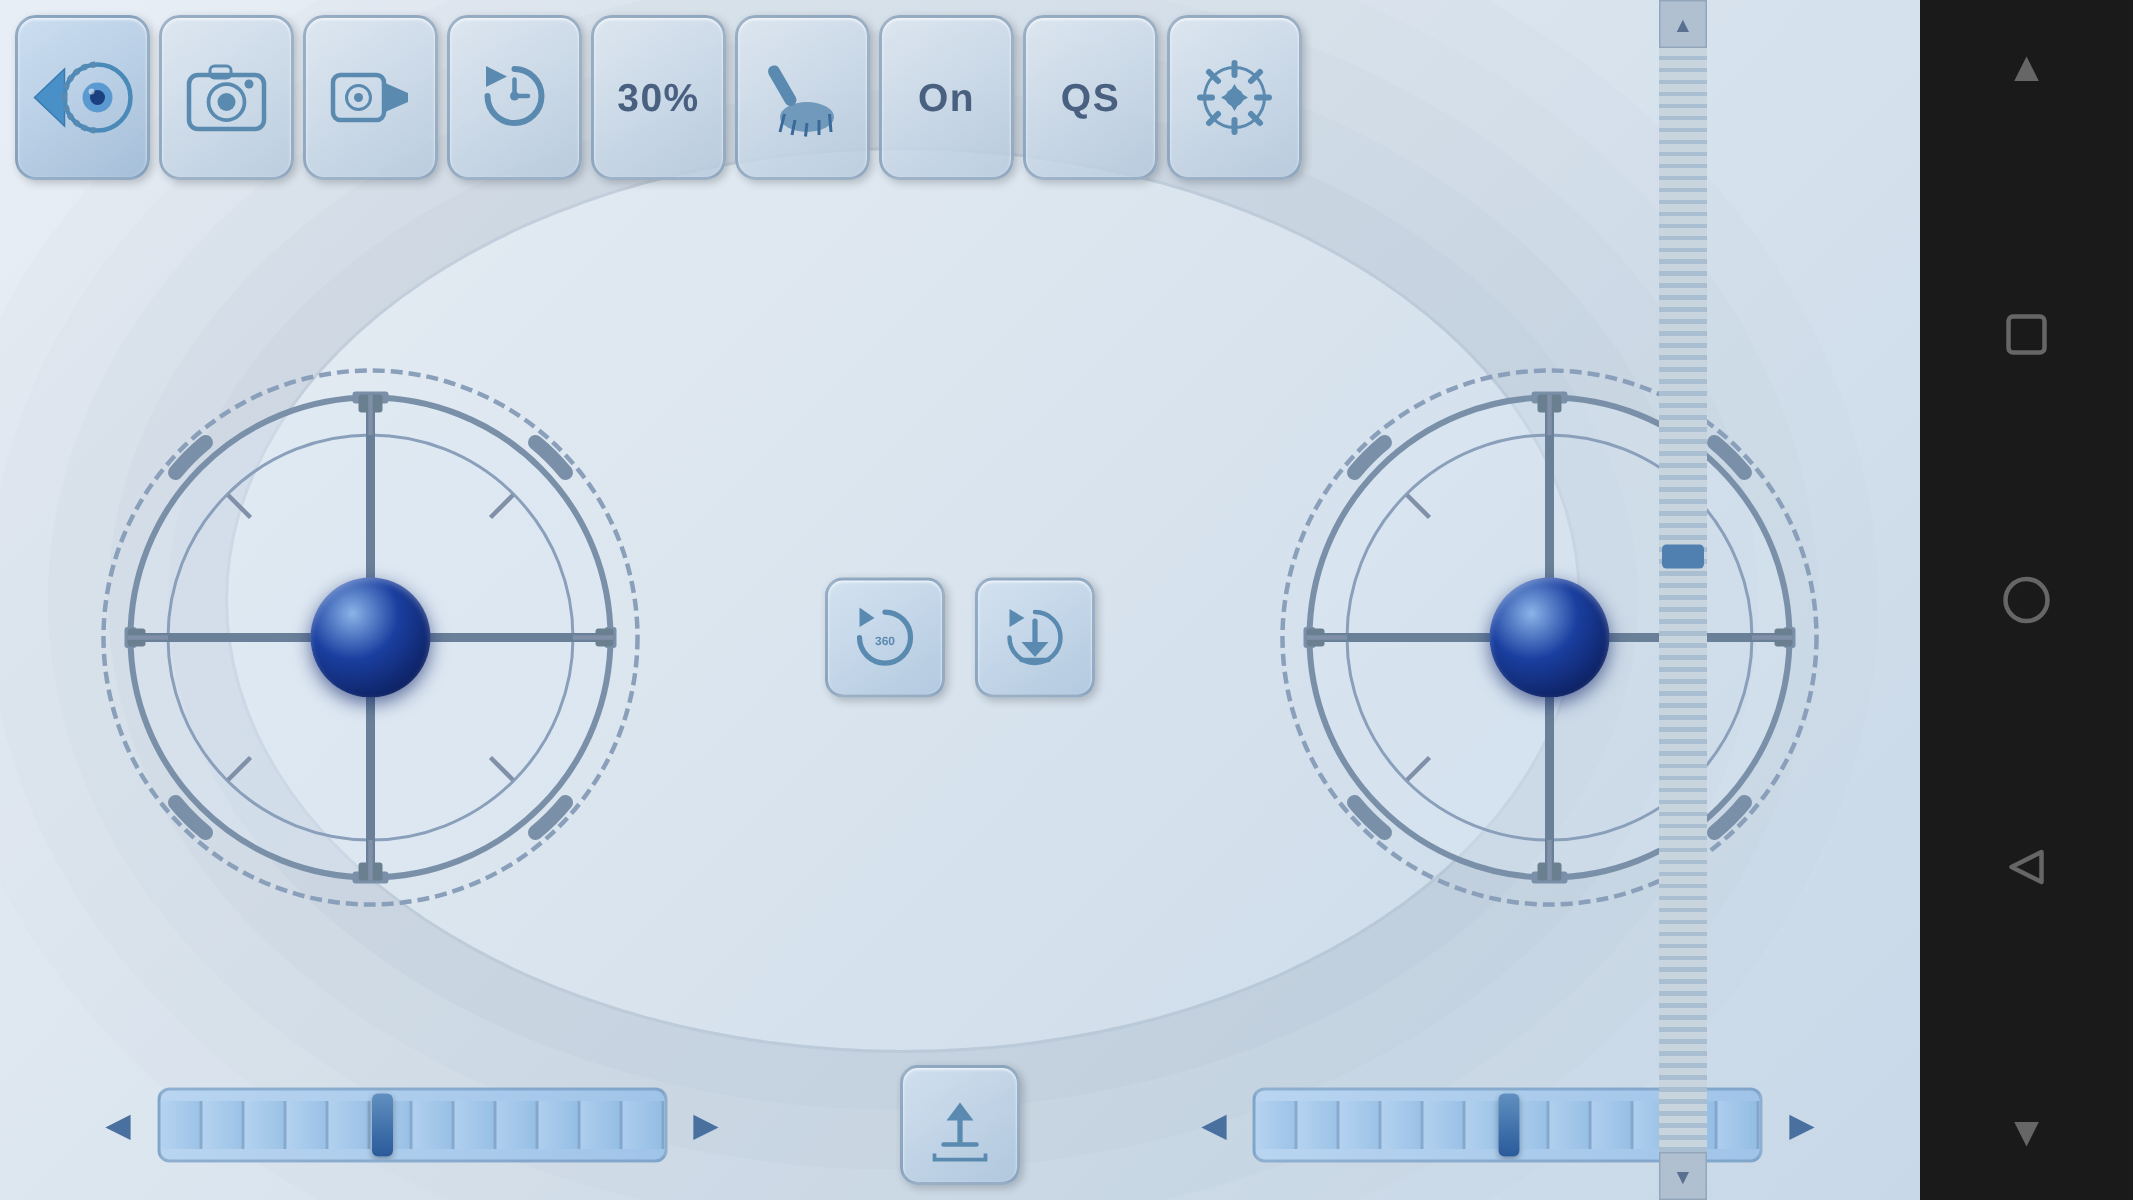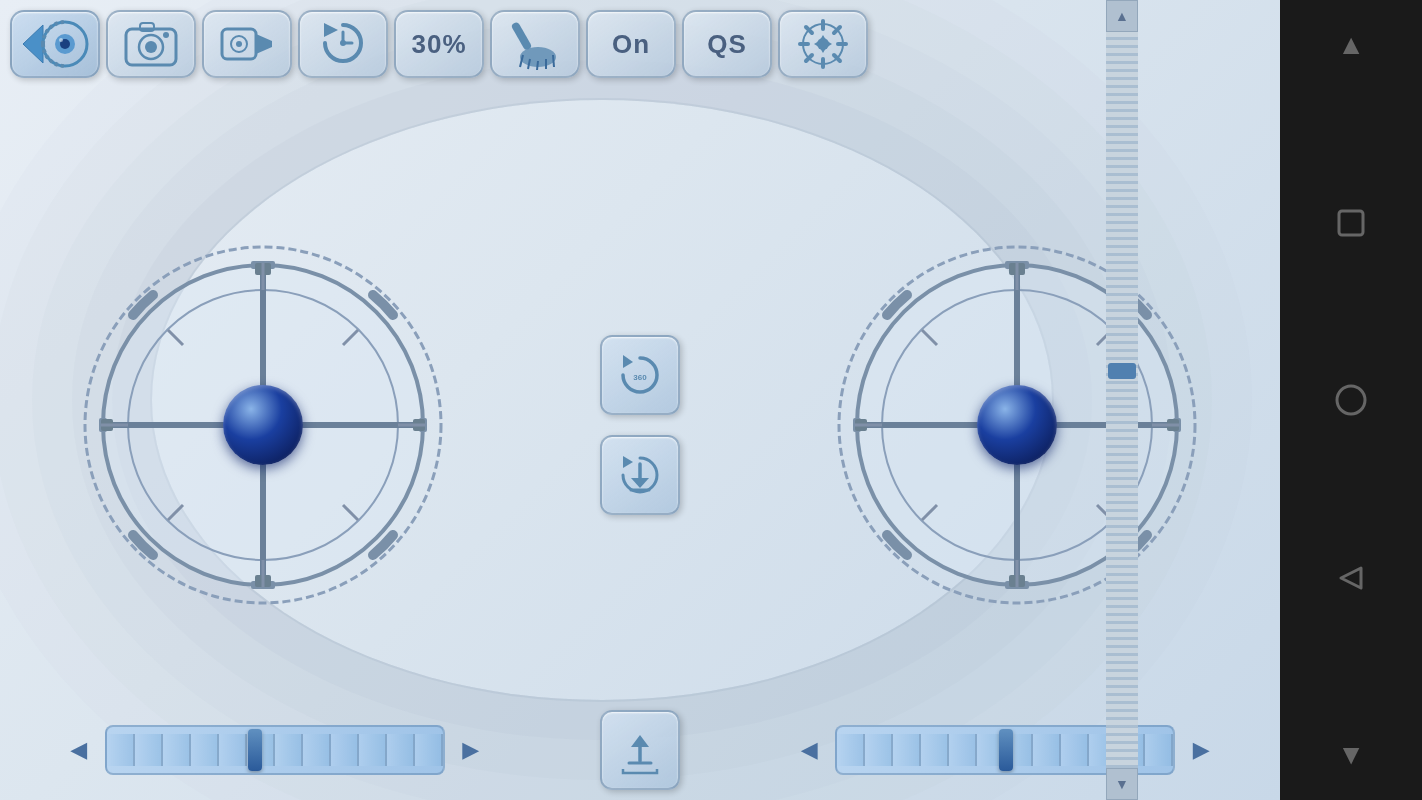--- a/index.html
+++ b/index.html
@@ -46,21 +46,21 @@
       position: absolute;
       top: 10px;
       left: 10px;
       display: flex;
       gap: 6px;
       z-index: 10;
     }
 
     .toolbar-btn {
       width: 90px;
-      height: 68px;
+      height: 110px;
       border-radius: 14px;
       border: 2px solid rgba(100,130,160,0.5);
       background: linear-gradient(145deg, rgba(220,230,240,0.9) 0%, rgba(180,200,220,0.8) 100%);
       display: flex;
       align-items: center;
       justify-content: center;
       cursor: pointer;
       box-shadow: 2px 2px 6px rgba(0,0,0,0.2), inset 0 1px 2px rgba(255,255,255,0.8);
     }
 
@@ -113,21 +113,21 @@
     
     .joystick-svg {
       position: absolute;
       width: 380px;
       height: 380px;
     }
 
     
     #center-column {
       display: flex;
-      flex-direction: column;
+      flex-direction: row;
       align-items: center;
       gap: 20px;
       z-index: 10;
     }
 
     .center-btn {
       width: 80px;
       height: 80px;
       border-radius: 12px;
       border: 2px solid rgba(100,130,160,0.5);

